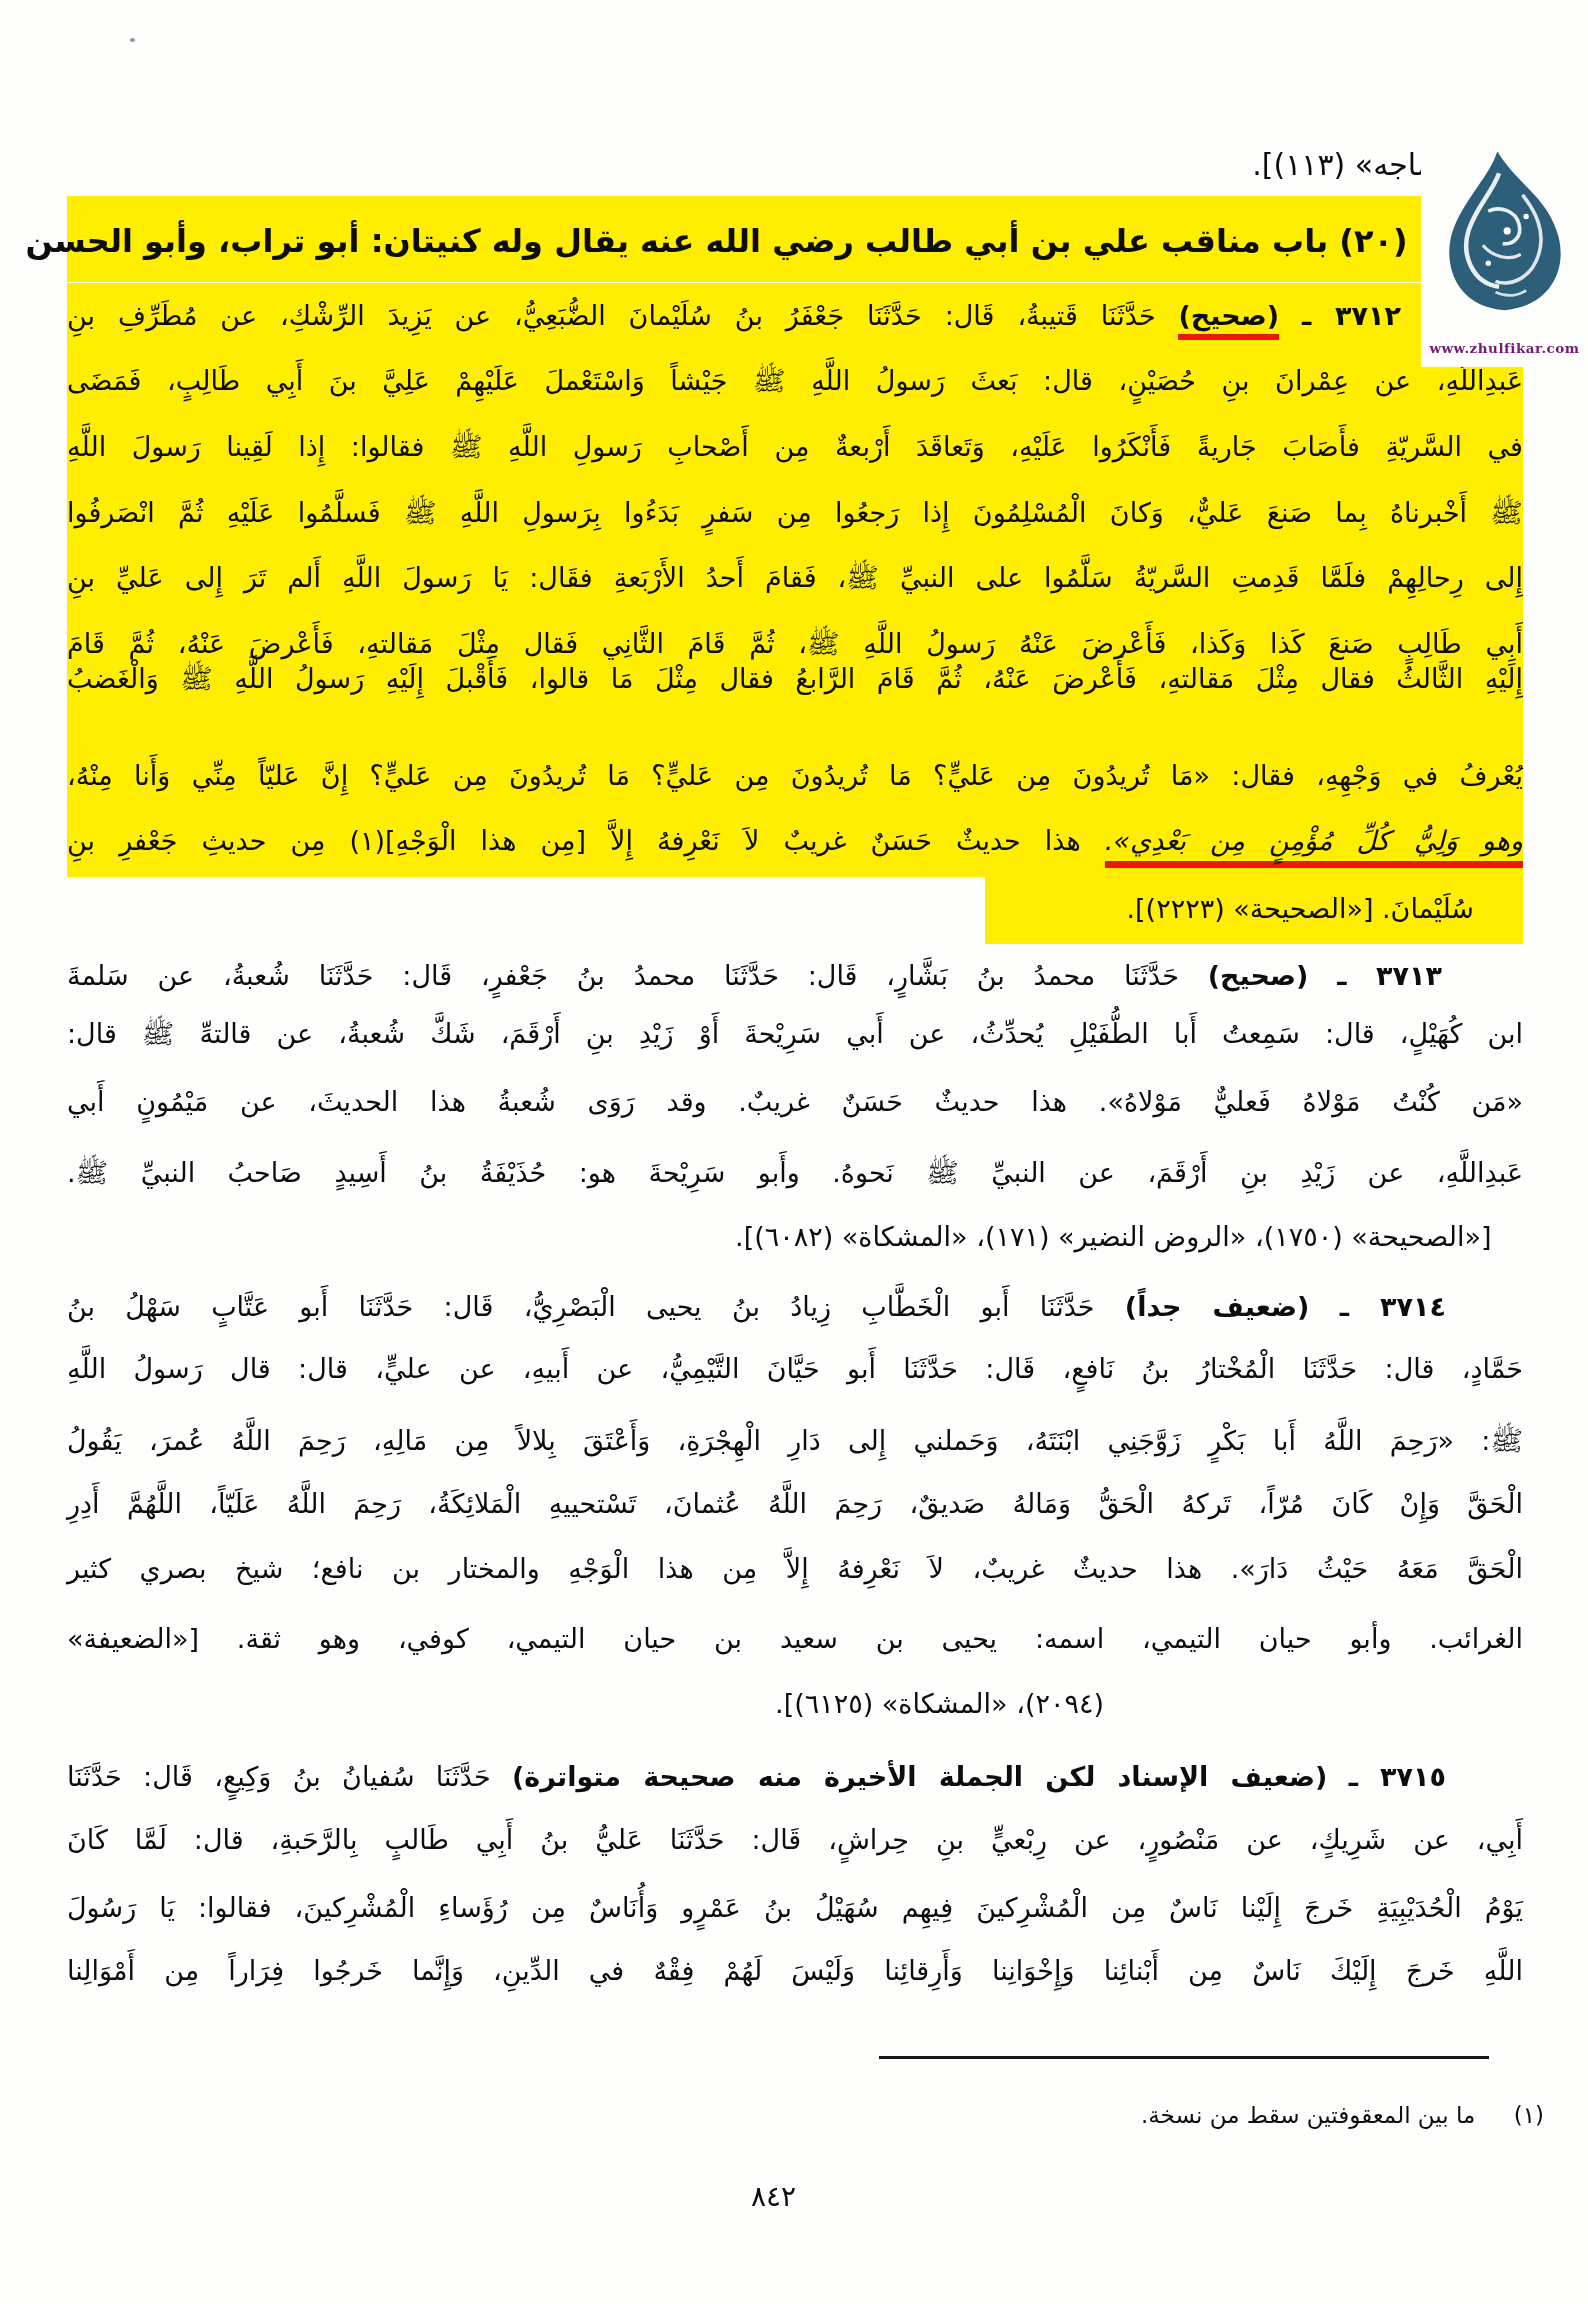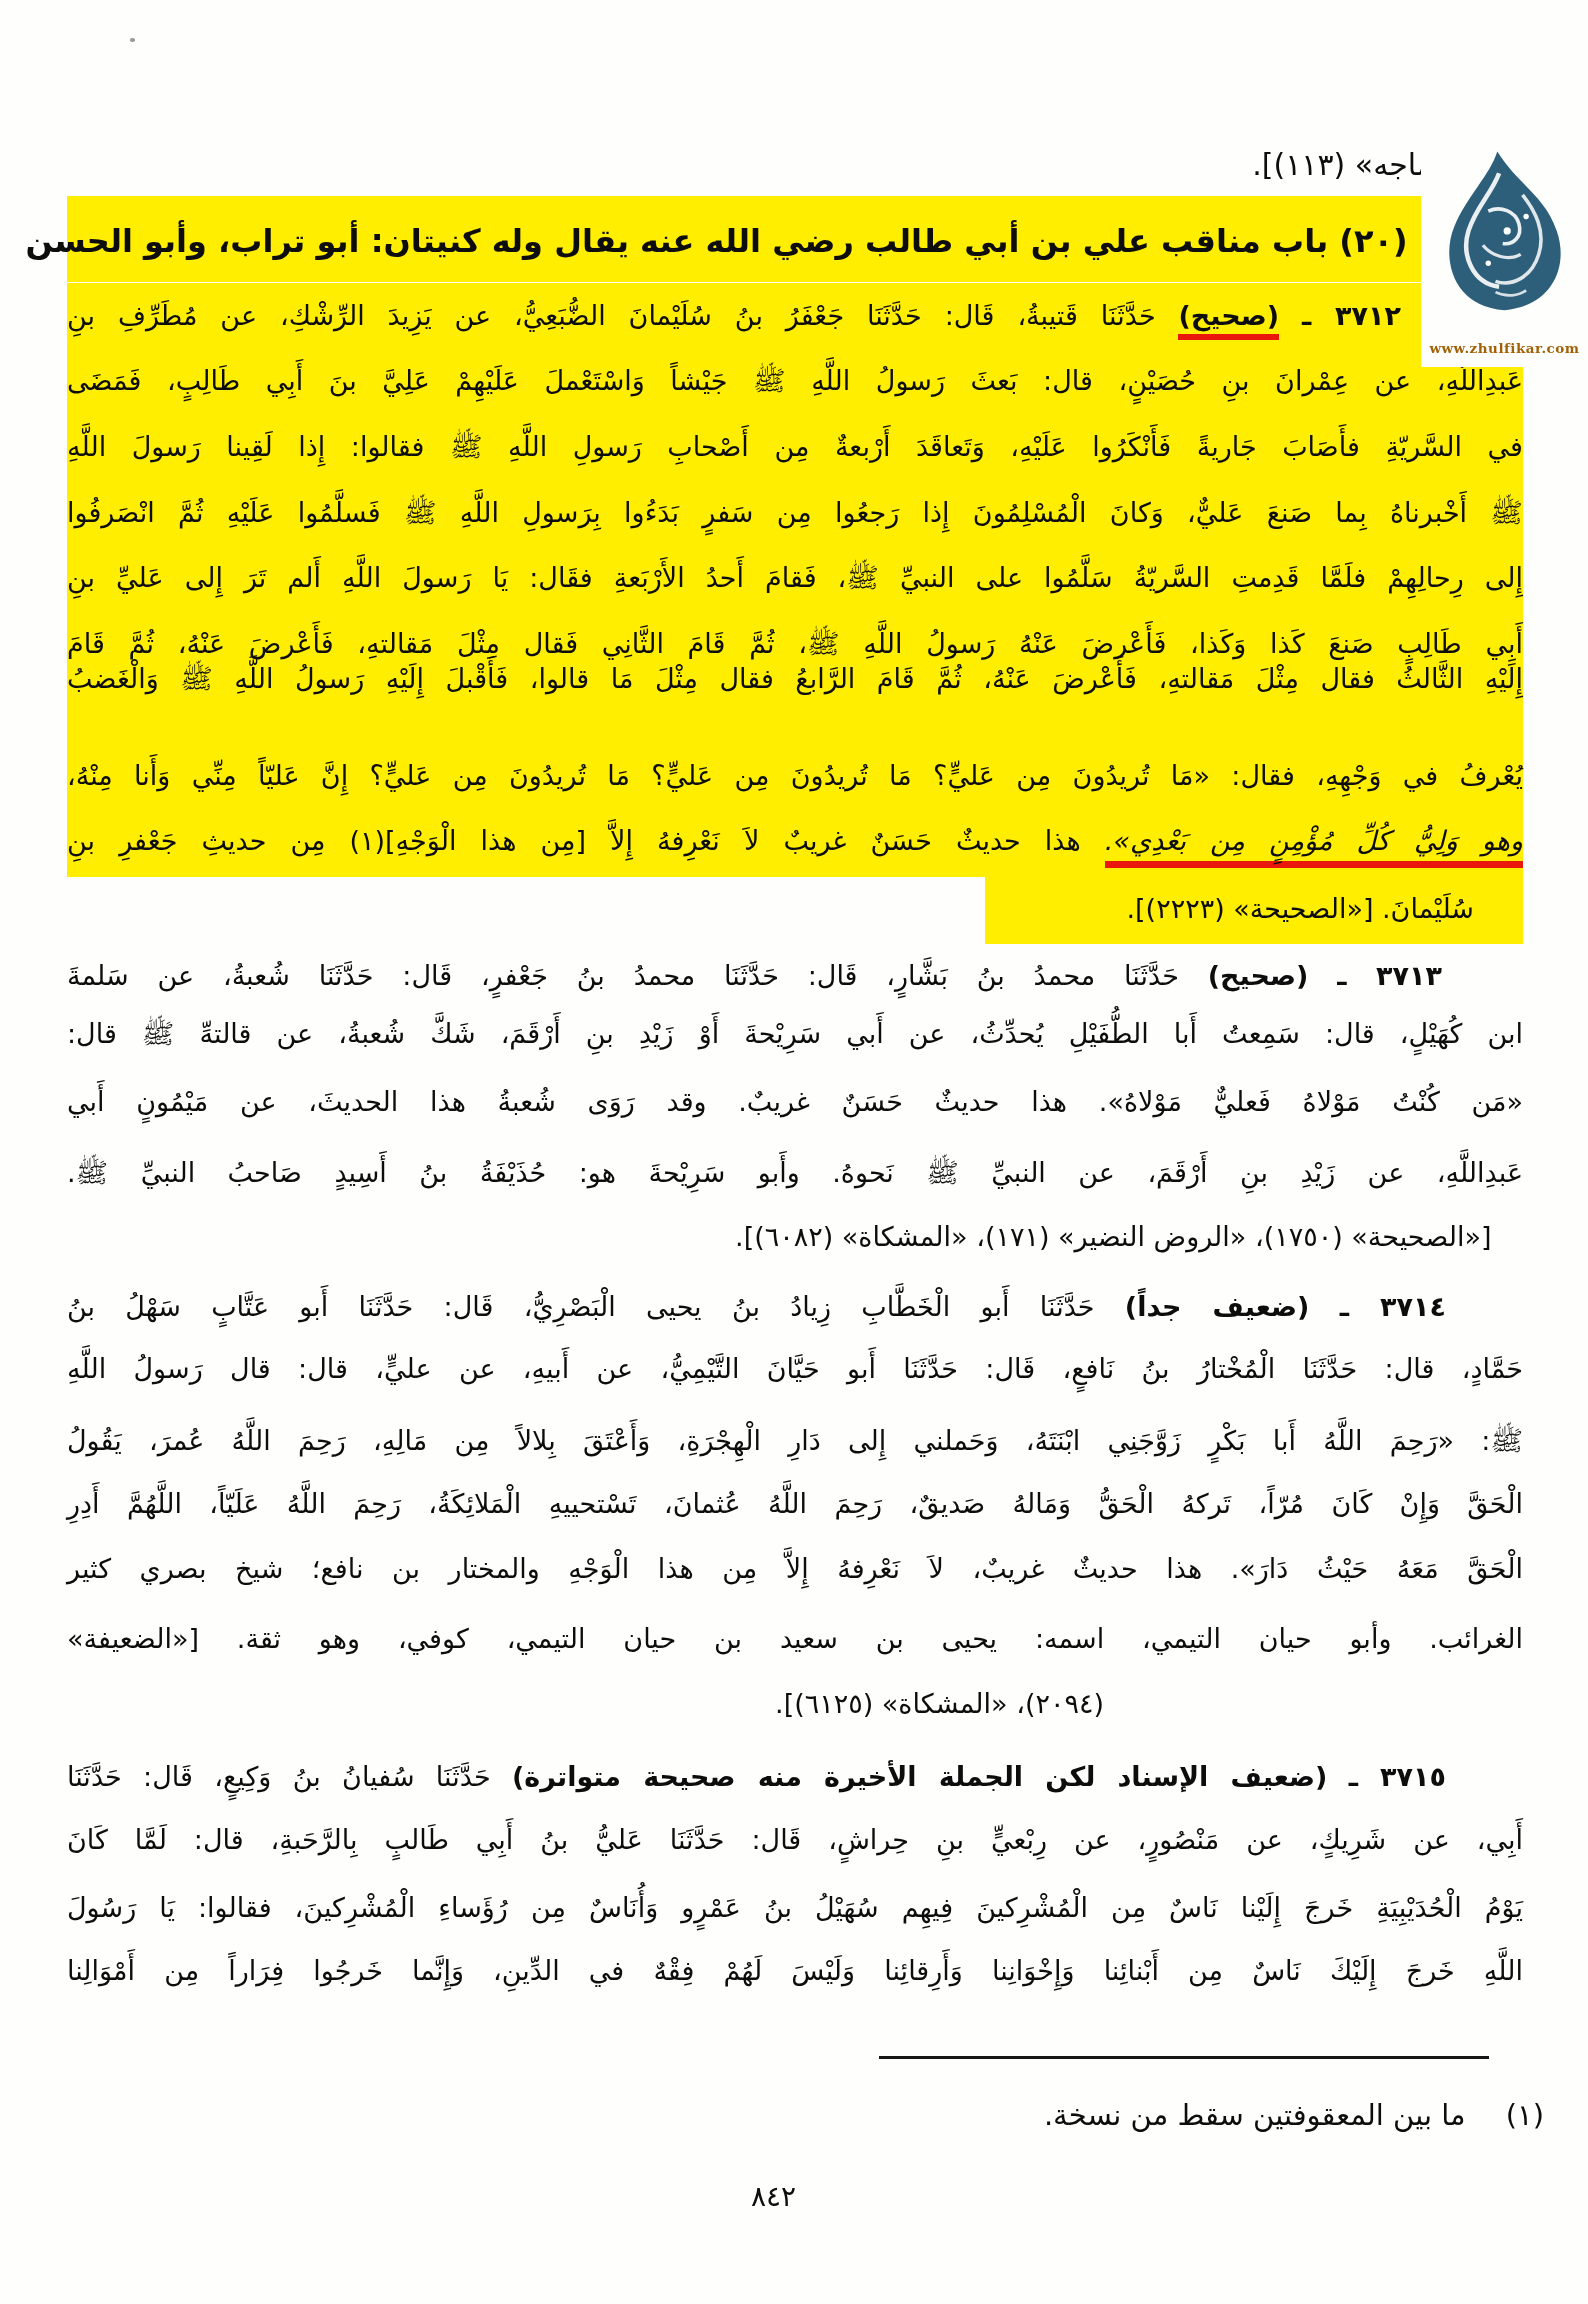--- a/index.html
+++ b/index.html
@@ -25,21 +25,21 @@
   .hl-title{left:68px;top:196px;width:1355px;height:86px;}
   .hl-body{left:68px;top:283px;width:1456px;height:594px;}
   .hl-tail{left:986px;top:877px;width:538px;height:67px;}
   
   .logo-box{
     position:absolute;left:1422px;top:135px;width:167px;height:232px;
     background:#fefefd;z-index:6;text-align:center;
   }
   .logo-box svg{display:block;margin:12.6px auto 0 auto;}
   .logo-url{
-    font-size:13.5px;font-weight:bold;color:#a16207;
+    font-size:13.5px;font-weight:bold;color:#701a75;
     letter-spacing:0.5px;margin-top:1.8px;direction:ltr;
     font-family:"DejaVu Serif", serif;
   }
   
   .line{
     position:absolute;left:68px;width:1456px;height:66px;
     line-height:66px;font-size:27px;
     text-align:justify;text-align-last:justify;
     box-sizing:border-box;z-index:3;white-space:nowrap;
   }
@@ -53,21 +53,21 @@
   .indent-135{padding-right:122px;}
   .indent-90{padding-right:81px;}
   .indent-85{padding-right:77px;}
   .align-end{text-align:right;text-align-last:right;}
   .tail-line{left:986px;width:514px;padding-right:25px;}
   .ref-3713{padding-right:31.5px;}
   .ref-3714{padding-right:419px;}
   
   .footnote-rule{position:absolute;left:880px;top:2056px;width:610px;height:2.7px;background:#161616;}
   .footnote{
-    position:absolute;right:44px;top:2088px;font-size:29px;line-height:54px;white-space:nowrap;
+    position:absolute;right:44px;top:2088px;font-size:23px;line-height:54px;white-space:nowrap;
   }
   .footnote .fn-marker{margin-left:31px;}
   .page-number{
     position:absolute;left:725px;top:2180px;width:99px;
     text-align:center;font-size:28px;
   }
 </style>
 </head>
 <body>
 

